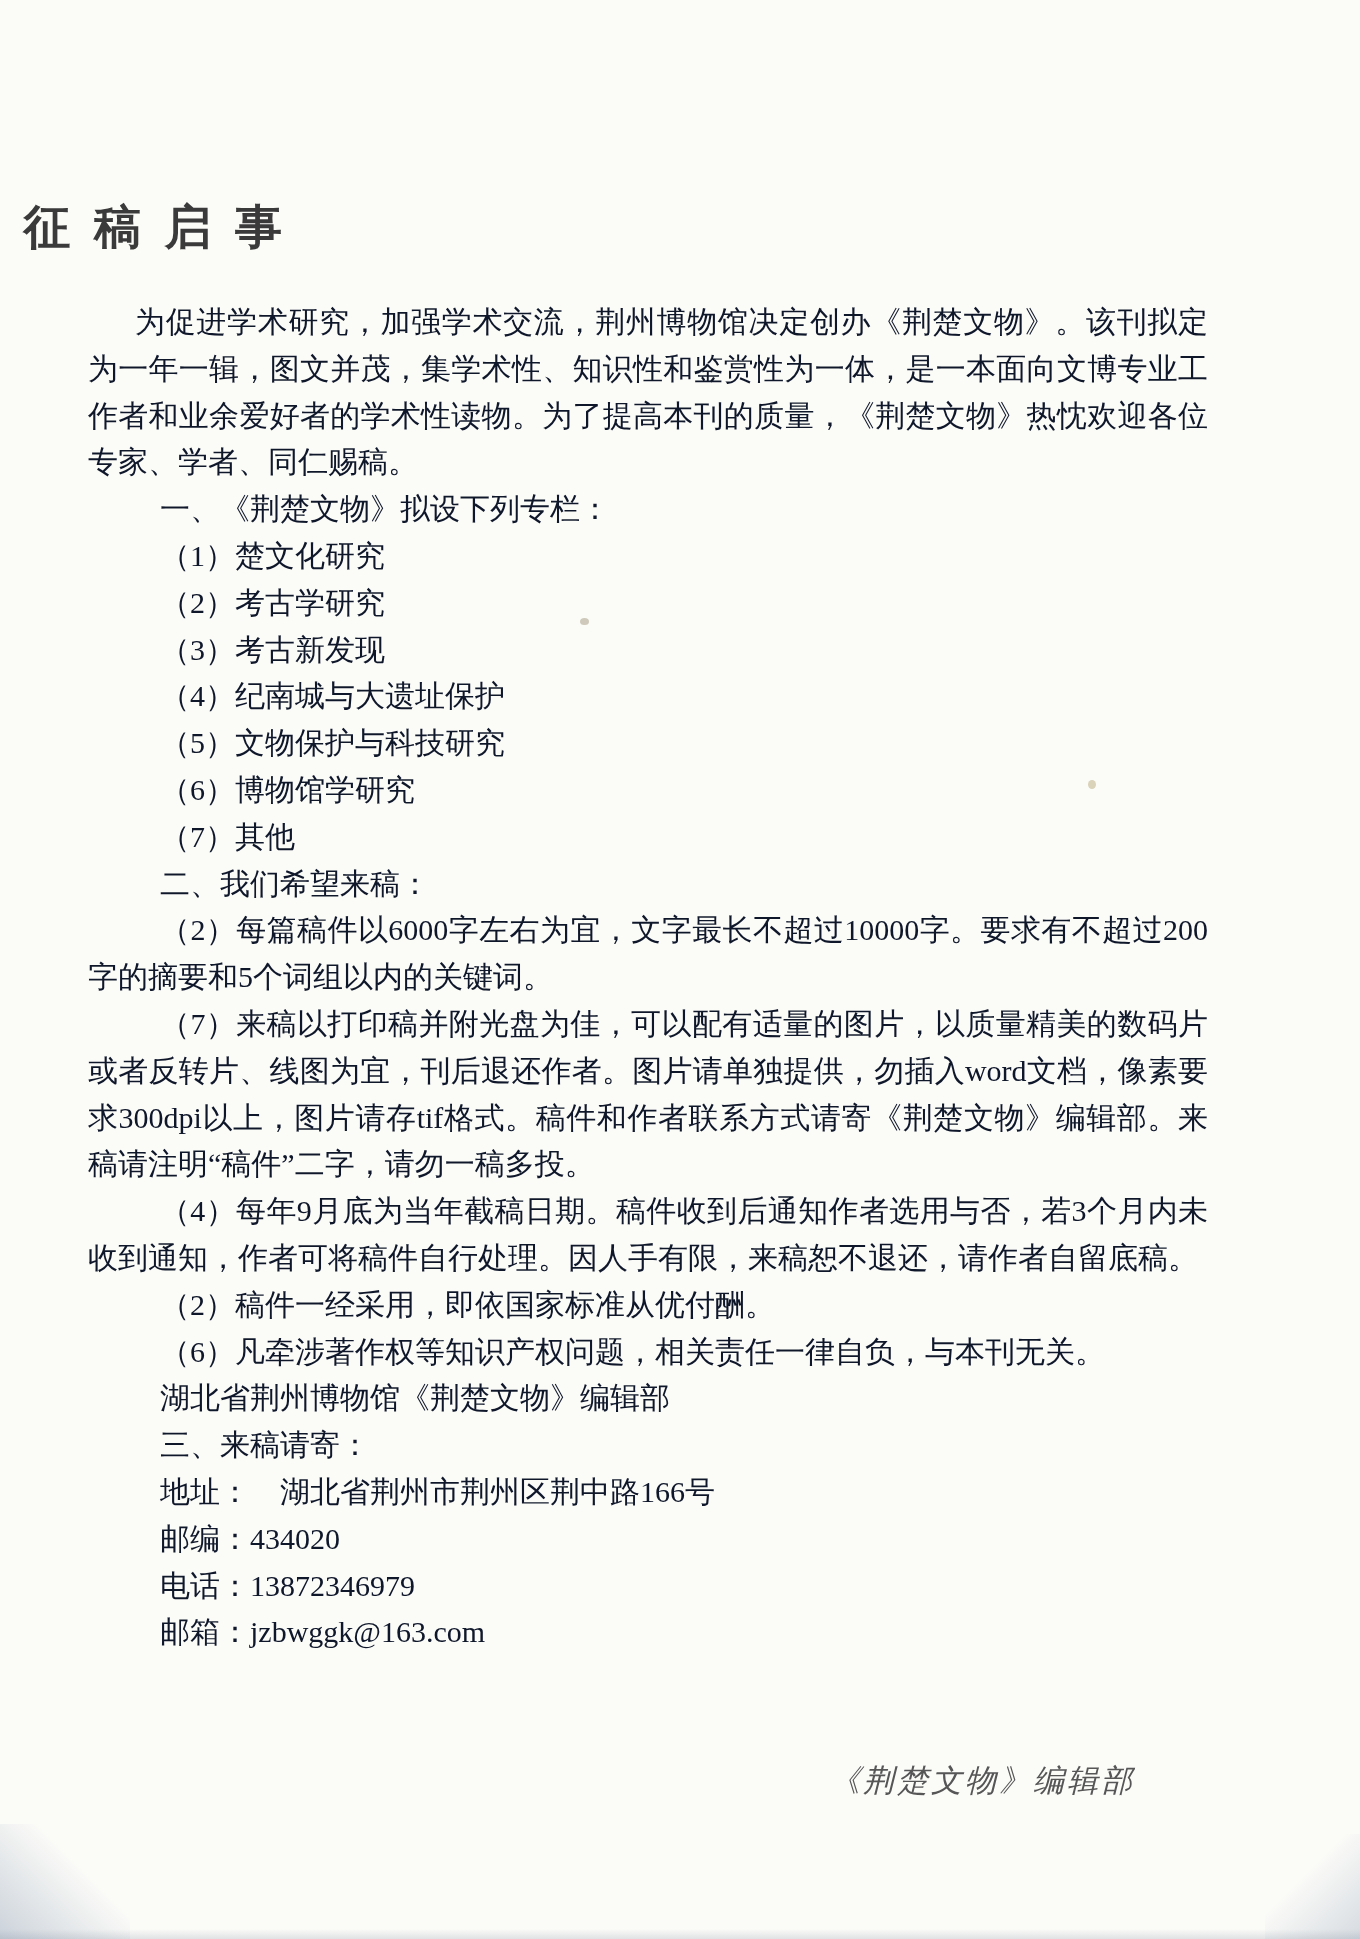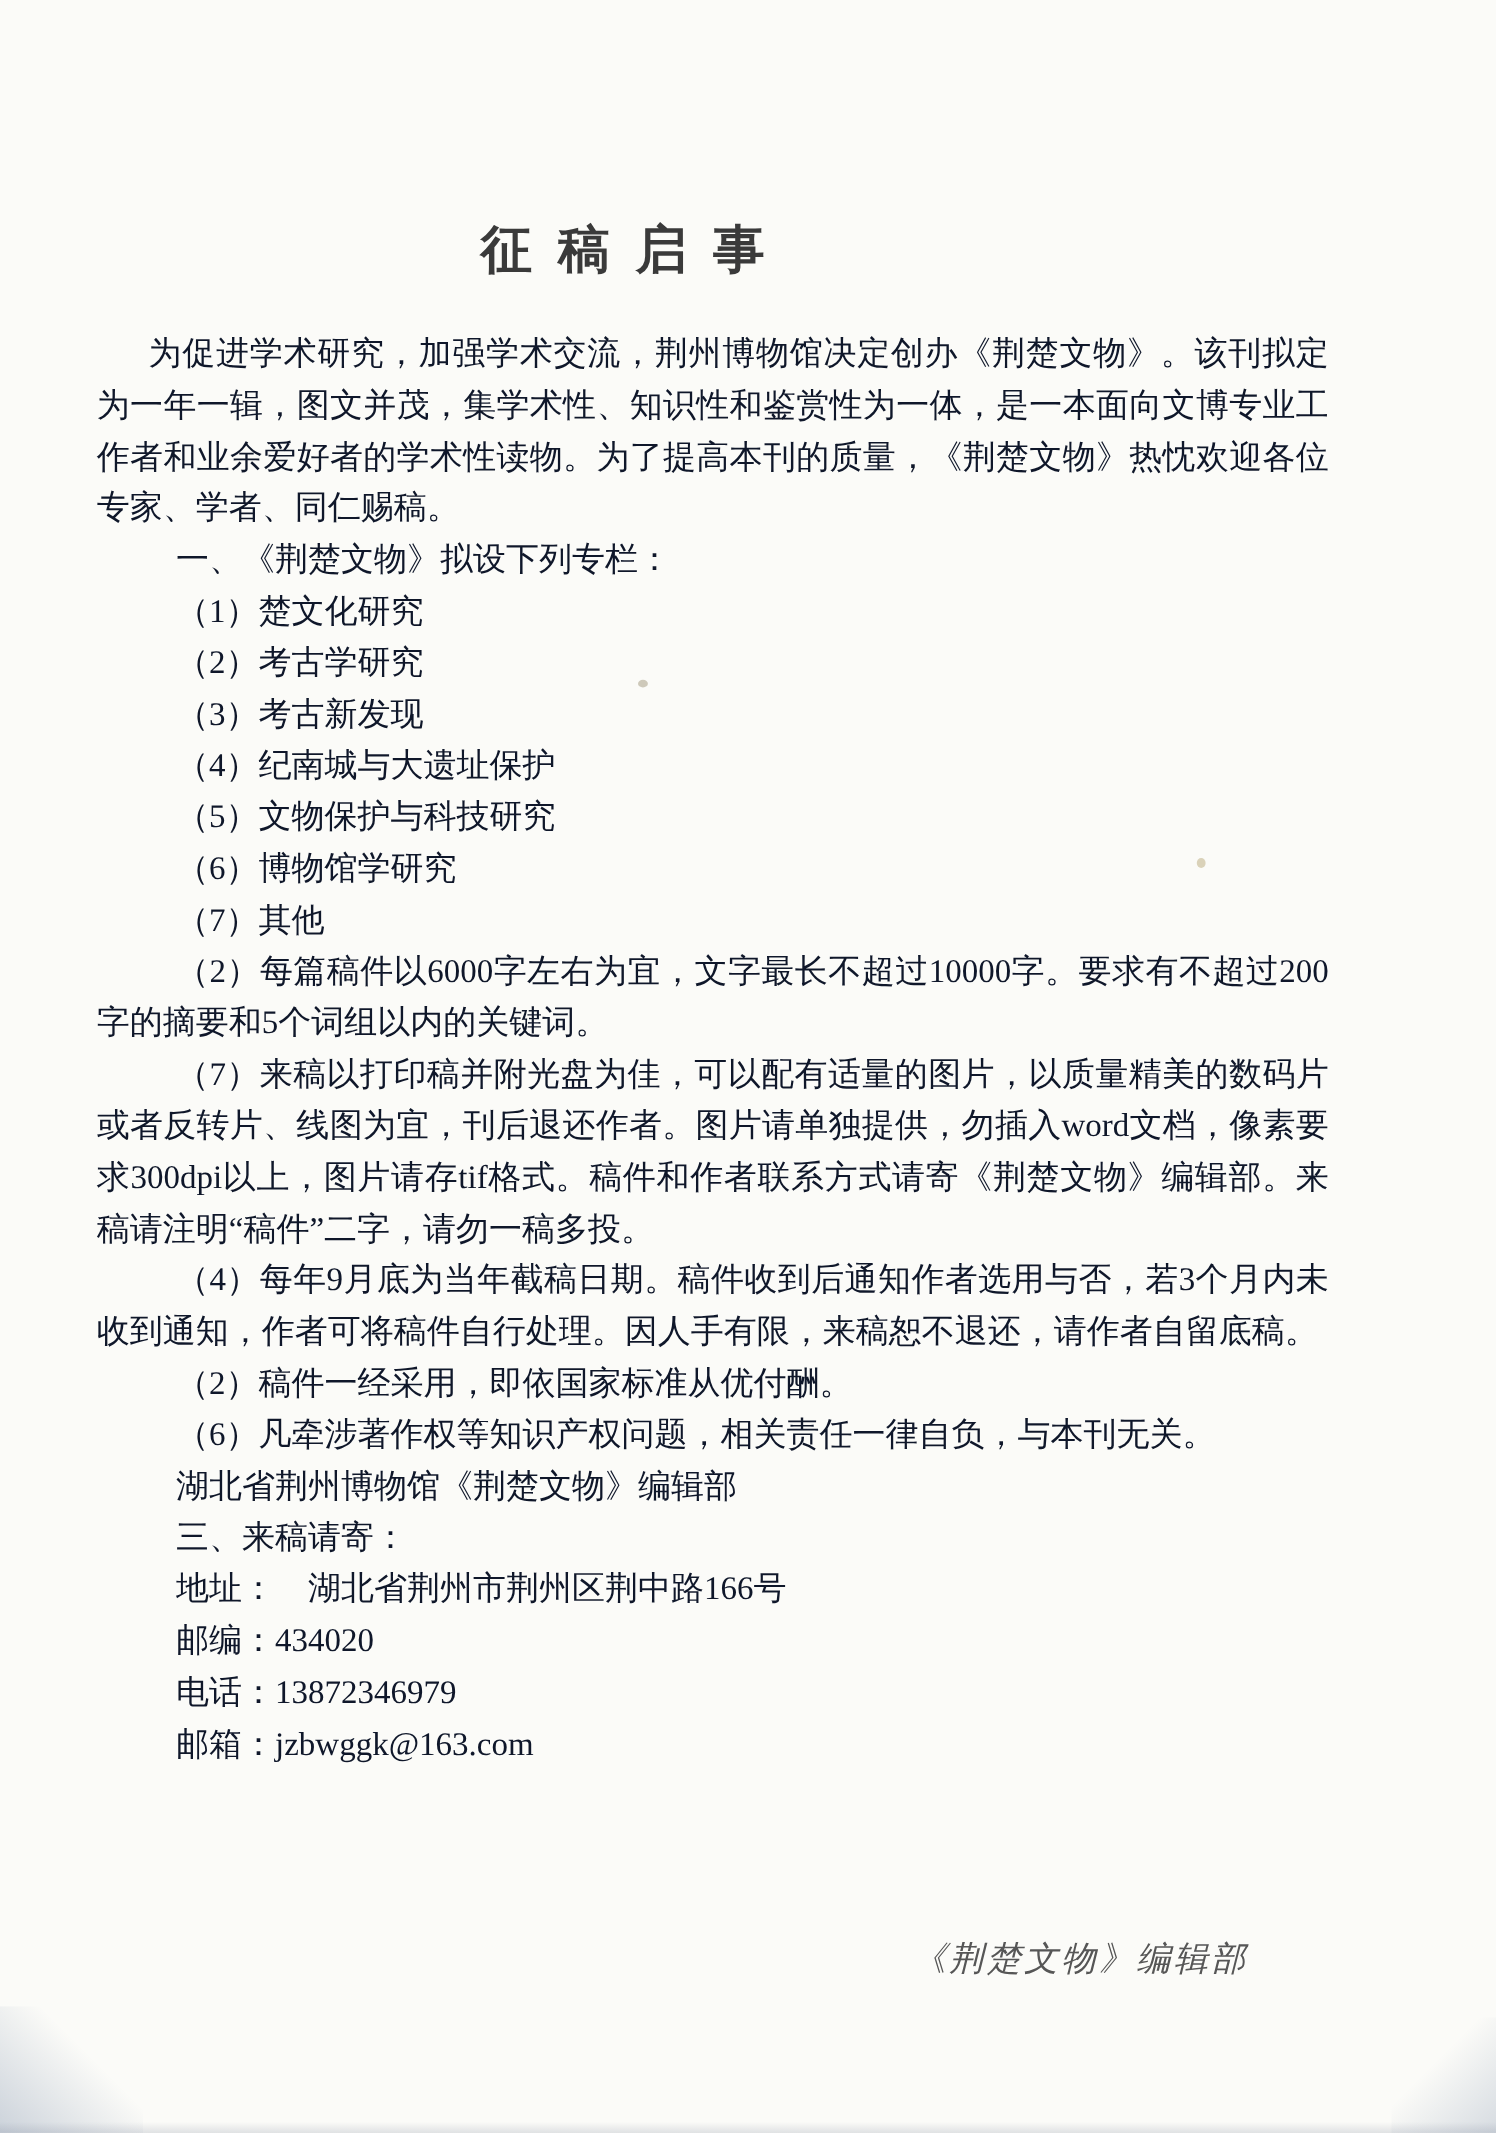--- a/index.html
+++ b/index.html
@@ -15,21 +15,21 @@
     overflow: hidden;
     font-family: "Liberation Serif", "DejaVu Serif", serif;
     color: #3f3f3f;
   }
   .title {
     position: absolute;
     top: 196px;
     left: 0;
     width: 1132px;
     margin: 0;
-    text-align: center;
+    text-align: left;
     font-size: 47px;
     font-weight: 700;
     letter-spacing: 0.5em;
     text-indent: 0.5em;
     color: #3a3a3a;
   }
   .body-block {
     position: absolute;
     top: 299px;
     left: 88px;
@@ -99,20 +99,21 @@
   <div class="body-block">
       <p class="line indent-para">为促进学术研究，加强学术交流，荆州博物馆决定创办《荆楚文物》。该刊拟定为一年一辑，图文并茂，集学术性、知识性和鉴赏性为一体，是一本面向文博专业工作者和业余爱好者的学术性读物。为了提高本刊的质量，《荆楚文物》热忱欢迎各位专家、学者、同仁赐稿。</p>
       <p class="line indent-item">一、《荆楚文物》拟设下列专栏：</p>
       <p class="line indent-item">（1）楚文化研究</p>
       <p class="line indent-item">（2）考古学研究</p>
       <p class="line indent-item">（3）考古新发现</p>
       <p class="line indent-item">（4）纪南城与大遗址保护</p>
       <p class="line indent-item">（5）文物保护与科技研究</p>
       <p class="line indent-item">（6）博物馆学研究</p>
       <p class="line indent-item">（7）其他</p>
+      <p class="line indent-item">二、我们希望来稿：</p>
       <p class="line indent-item">（2）每篇稿件以6000字左右为宜，文字最长不超过10000字。要求有不超过200字的摘要和5个词组以内的关键词。</p>
       <p class="line indent-item">（7）来稿以打印稿并附光盘为佳，可以配有适量的图片，以质量精美的数码片或者反转片、线图为宜，刊后退还作者。图片请单独提供，勿插入word文档，像素要求300dpi以上，图片请存tif格式。稿件和作者联系方式请寄《荆楚文物》编辑部。来稿请注明“稿件”二字，请勿一稿多投。</p>
       <p class="line indent-item">（4）每年9月底为当年截稿日期。稿件收到后通知作者选用与否，若3个月内未收到通知，作者可将稿件自行处理。因人手有限，来稿恕不退还，请作者自留底稿。</p>
       <p class="line indent-item">（2）稿件一经采用，即依国家标准从优付酬。</p>
       <p class="line indent-item">（6）凡牵涉著作权等知识产权问题，相关责任一律自负，与本刊无关。</p>
       <p class="line indent-item">湖北省荆州博物馆《荆楚文物》编辑部</p>
       <p class="line indent-item">三、来稿请寄：</p>
       <p class="line indent-item">地址：　湖北省荆州市荆州区荆中路166号</p>
       <p class="line indent-item">邮编：434020</p>
       <p class="line indent-item">电话：13872346979</p>

